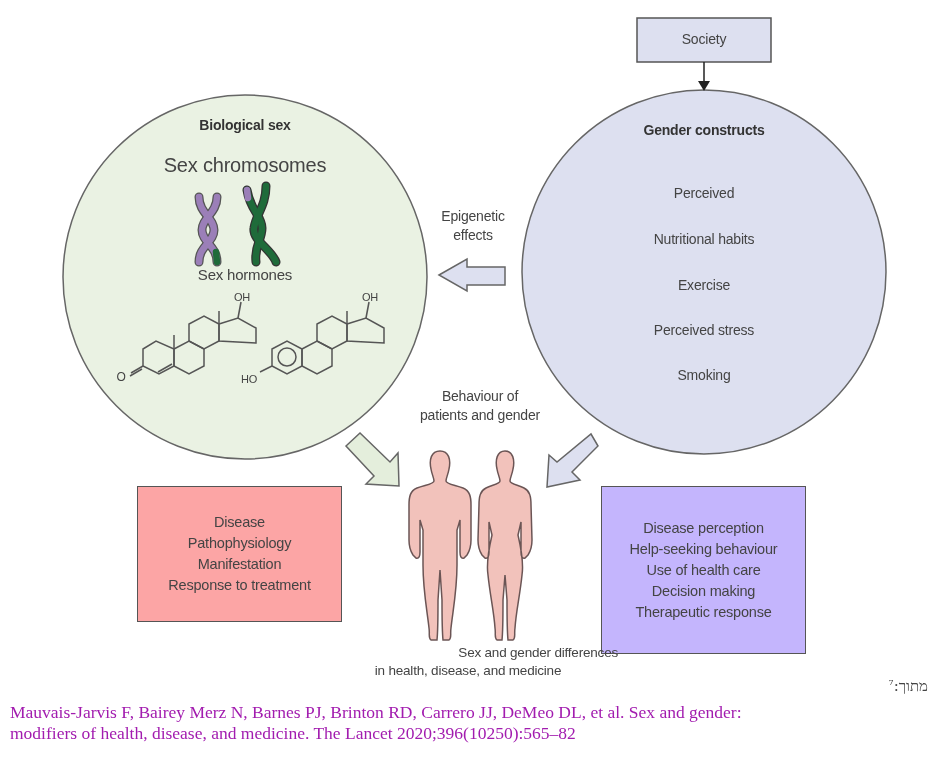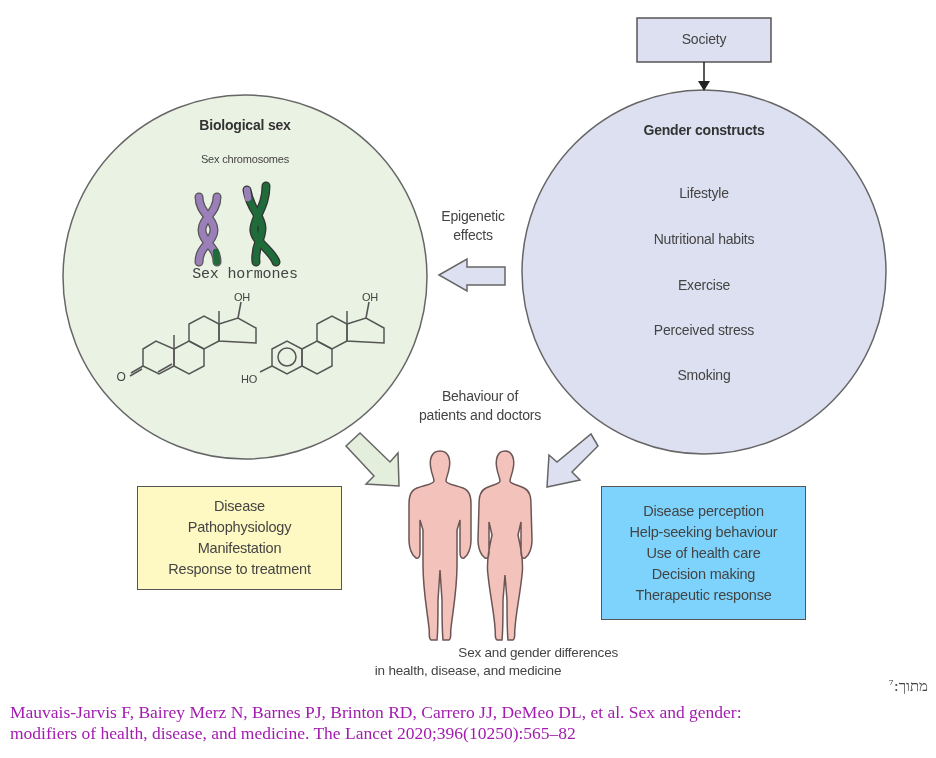--- a/index.html
+++ b/index.html
@@ -87,48 +87,48 @@
       <path d="M440,451 C431,451 429,460 431,469 C432,475 434,478 434,481 C434,484 425,485 417,488 C410,491 409,497 409,505 L409,540 C409,546 411,552 413,555 L416,558 C419,559 420,556 420,552 L420,520 L423,530 L423,565 C423,590 427,610 429,628 C430,634 428,638 431,640 L437,640 C438,630 438,615 438,600 L440,570 L442,600 C442,615 442,630 443,640 L449,640 C452,638 450,634 451,628 C453,610 457,590 457,565 L457,530 L460,520 L460,552 C460,556 461,559 464,558 L467,555 C469,552 471,546 471,540 L471,505 C471,497 470,491 463,488 C455,485 446,484 446,481 C446,478 448,475 449,469 C451,460 449,451 440,451 Z"></path>
     </g>
     <g fill="#f2c2bb" stroke="#6b5555" stroke-width="1.5">
       <path d="M505,451 C497,451 495,460 497,469 C498,475 500,478 500,481 C500,484 492,485 486,488 C480,491 479,497 479,505 L478,540 C478,546 480,552 482,555 L485,558 C488,559 489,556 489,552 L489,522 L492,535 C489,548 486,562 488,575 C490,595 494,612 495,628 C496,634 494,638 497,640 L502,640 C503,630 503,615 503,600 L505,575 L507,600 C507,615 507,630 508,640 L513,640 C516,638 514,634 515,628 C516,612 520,595 522,575 C524,562 521,548 518,535 L521,522 L521,552 C521,556 522,559 525,558 L528,555 C530,552 532,546 532,540 L531,505 C531,497 530,491 524,488 C518,485 510,484 510,481 C510,478 512,475 513,469 C515,460 513,451 505,451 Z"></path>
     </g>
   </svg>
 
   <div class="lbl" style="left:637px;top:31px;width:134px;">Society</div>
 
   <div class="lbl bold" style="left:145px;top:117px;width:200px;">Biological sex</div>
-  <div class="lbl" style="left:145px;top:153px;width:200px;font-size:11px;">Sex chromosomes</div>
-  <div class="lbl" style="left:145px;top:266px;width:200px;font-size:15px;font-family:Liberation Mono, monospace;">Sex hormones</div>
+  <div class="lbl" style="left:145px;top:153px;width:200px;font-size:20px;">Sex chromosomes</div>
+  <div class="lbl" style="left:145px;top:266px;width:200px;font-size:15px;">Sex hormones</div>
   <div class="lbl" style="left:230px;top:291px;width:24px;font-size:11px;">OH</div>
   <div class="lbl" style="left:358px;top:291px;width:24px;font-size:11px;">OH</div>
   <div class="lbl" style="left:237px;top:367px;width:24px;font-size:11px;margin-top:6px;">HO</div>
   <div class="lbl" style="left:113px;top:370px;width:16px;font-size:12px;">O</div>
 
   <div class="lbl bold" style="left:604px;top:122px;width:200px;">Gender constructs</div>
-  <div class="lbl" style="left:604px;top:185px;width:200px;">Lifestyle</div>
+  <div class="lbl" style="left:604px;top:185px;width:200px;">Perceived</div>
   <div class="lbl" style="left:604px;top:277px;width:200px;">Exercise</div>
   <div class="lbl" style="left:604px;top:231px;width:200px;">Nutritional habits</div>
   <div class="lbl" style="left:604px;top:322px;width:200px;">Perceived stress</div>
   <div class="lbl" style="left:604px;top:367px;width:200px;">Smoking</div>
 
   <div class="lbl" style="left:418px;top:208px;width:110px;">Epigenetic</div>
   <div class="lbl" style="left:418px;top:227px;width:110px;">effects</div>
 
   <div class="lbl" style="left:400px;top:388px;width:160px;">Behaviour of</div>
-  <div class="lbl" style="left:400px;top:407px;width:160px;">patients and doctors</div>
+  <div class="lbl" style="left:400px;top:407px;width:160px;">patients and gender</div>
 
-  <div class="box" style="left:137px;top:486px;width:205px;height:104px;background:#fef9c3;">
+  <div class="box" style="left:137px;top:486px;width:205px;height:136px;background:#fca5a5;">
     <div class="line">Disease</div>
     <div class="line">Pathophysiology</div>
     <div class="line">Manifestation</div>
     <div class="line">Response to treatment</div>
   </div>
 
-  <div class="box" style="left:601px;top:486px;width:205px;height:134px;background:#7dd3fc;">
+  <div class="box" style="left:601px;top:486px;width:205px;height:168px;background:#c4b5fd;">
     <div class="line">Disease perception</div>
     <div class="line">Help-seeking behaviour</div>
     <div class="line">Use of health care</div>
     <div class="line">Decision making</div>
     <div class="line">Therapeutic response</div>
   </div>
 
   <div class="lbl" style="left:318px;top:645px;width:300px;font-size:13.5px;text-align:right;">Sex and gender differences</div>
   <div class="lbl" style="left:318px;top:663px;width:300px;font-size:13.5px;">in health, disease, and medicine</div>
 </div>

